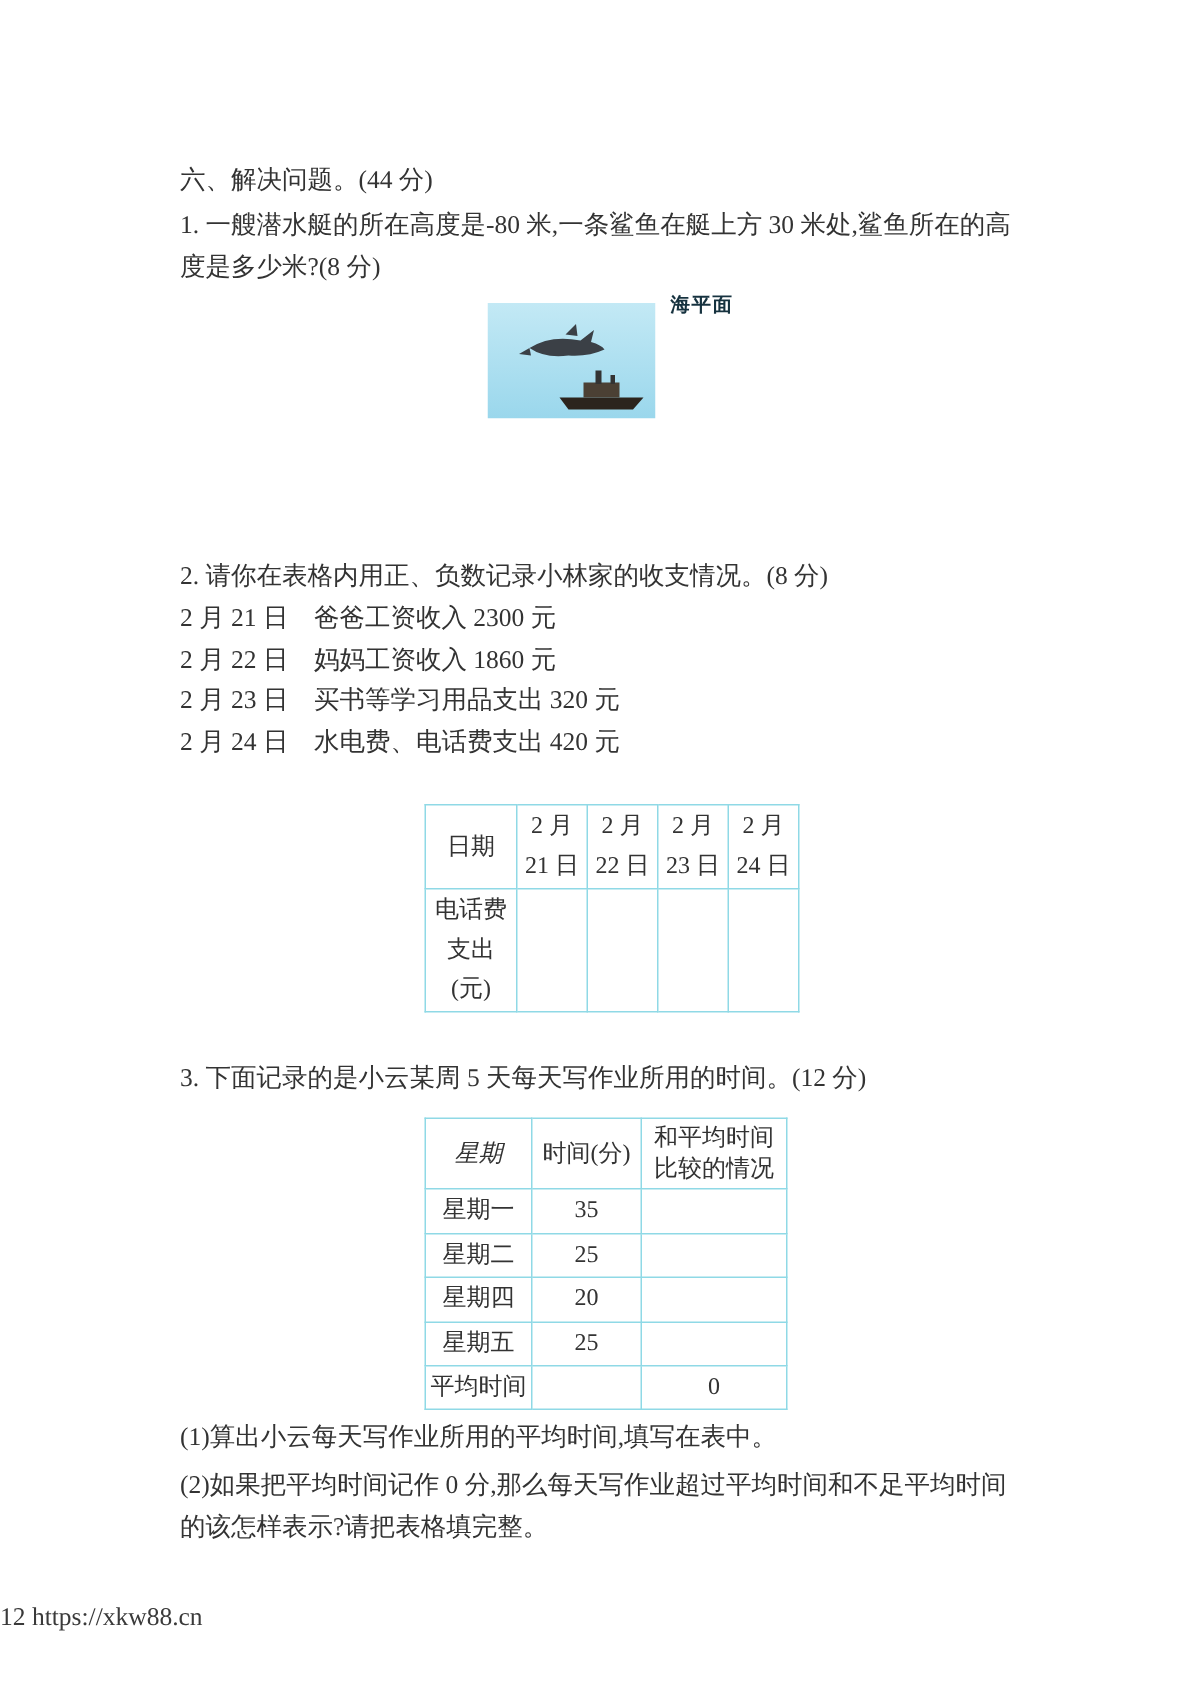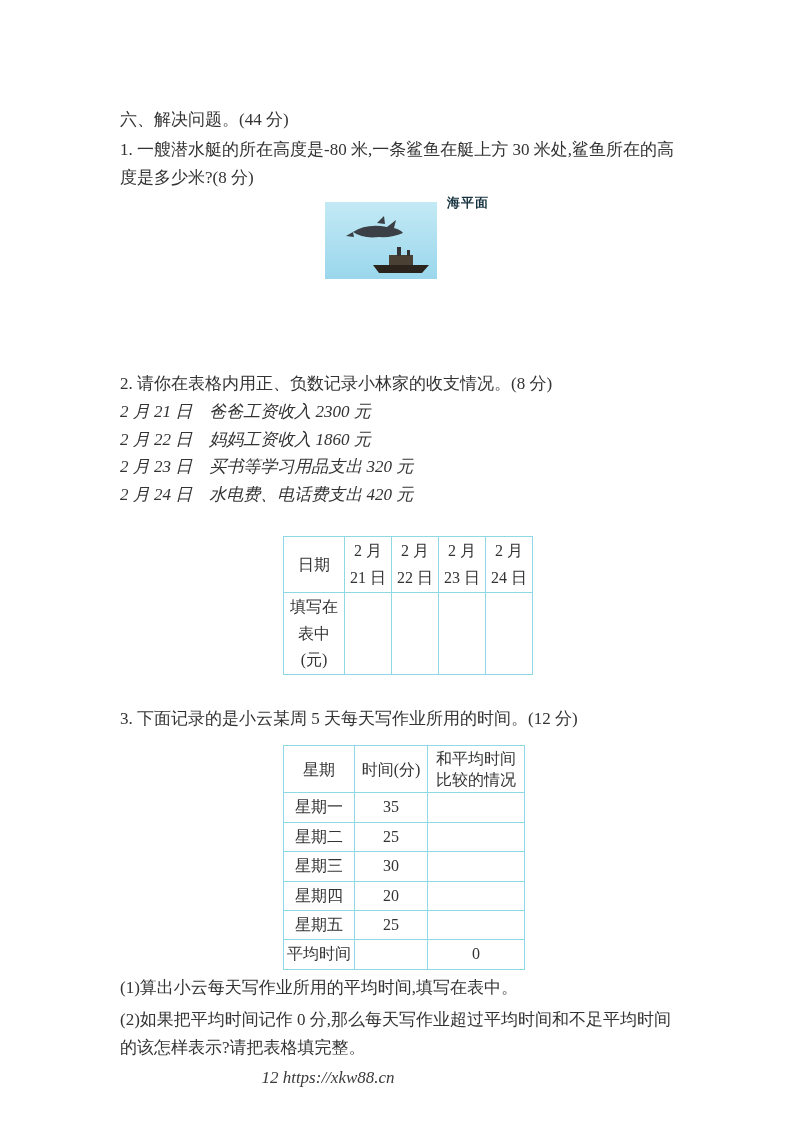--- a/index.html
+++ b/index.html
@@ -18,21 +18,21 @@
   .page {
     box-sizing: border-box;
     width: 793px;
     padding: 106px 112px 0 120px;
     font-size: 17px;
     line-height: 1.65;
   }
   .section-title { margin: 0 0 2px 0; }
   p.qtext { margin: 0; }
   .records { margin: 0; }
-  .records div { line-height: 1.62; font-style: italic; }
+  .records div { line-height: 1.62; }
 
   
   .sea-wrap {
     position: relative;
     width: 112px;
     margin: 10px 0 82px 205px;
   }
   .sea-label {
     position: absolute;
     top: -10px;
@@ -58,38 +58,37 @@
   }
   .preline { white-space: pre-line; }
 
   .t1 { margin: 28px 0 0 163px; }
   .t1 .c-corner { width: 56px; }
   .t1 .c-date   { width: 42px; font-family: Liberation Serif, serif; }
   .t1 .r-head td { height: 46px; }
   .t1 .r-data td { height: 52px; }
 
   .t2 { margin: 12px 0 0 163px; }
-  .t2 .c-day  { width: 66px; }
+  .t2 .c-day  { width: 66px; font-style: italic; }
   .t2 .c-time { width: 68px; margin-left: 12px; }
   .t2 .c-cmp  { width: 92px; }
   .t2 .r-head td { height: 44px; line-height: 1.35; }
   .t2 .r-data td { height: 23px; }
 
   .q3-block { margin-top: 30px; }
   .subq { margin: 4px 0 0 0; }
 
   .footer {
     position: absolute;
     left: 0;
     top: 1068px;
     width: 656px;
-    text-align: center;
+    text-align: left;
     font-size: 17px;
     color: #3a3a3a;
-    font-style: italic;
   }
 </style>
 </head>
 <body>
 
 <div class="page">
 
   <p class="section-title">六、解决问题。(44 分)</p>
 
   <p class="qtext">1. 一艘潜水艇的所在高度是-80 米,一条鲨鱼在艇上方 30 米处,鲨鱼所在的高度是多少米?(8 分)</p>
@@ -134,21 +133,21 @@
       <td class="c-date preline">2 月
 21 日</td>
       <td class="c-date preline">2 月
 22 日</td>
       <td class="c-date preline">2 月
 23 日</td>
       <td class="c-date preline">2 月
 24 日</td>
     </tr>
     <tr class="r-data">
-      <td class="c-corner">填写在表中(元)</td>
+      <td class="c-corner">电话费支出(元)</td>
       <td class="c-date"></td>
       <td class="c-date"></td>
       <td class="c-date"></td>
       <td class="c-date"></td>
     </tr>
   </tbody>
     </table>
 
   <div class="q3-block">
     <p class="qtext">3. 下面记录的是小云某周 5 天每天写作业所用的时间。(12 分)</p>
@@ -164,25 +163,20 @@
         <td>星期一</td>
         <td>35</td>
         <td></td>
       </tr>
       <tr class="r-data">
         <td>星期二</td>
         <td>25</td>
         <td></td>
       </tr>
       <tr class="r-data">
-        <td>星期三</td>
-        <td>30</td>
-        <td></td>
-      </tr>
-      <tr class="r-data">
         <td>星期四</td>
         <td>20</td>
         <td></td>
       </tr>
       <tr class="r-data">
         <td>星期五</td>
         <td>25</td>
         <td></td>
       </tr>
       <tr class="r-data">

